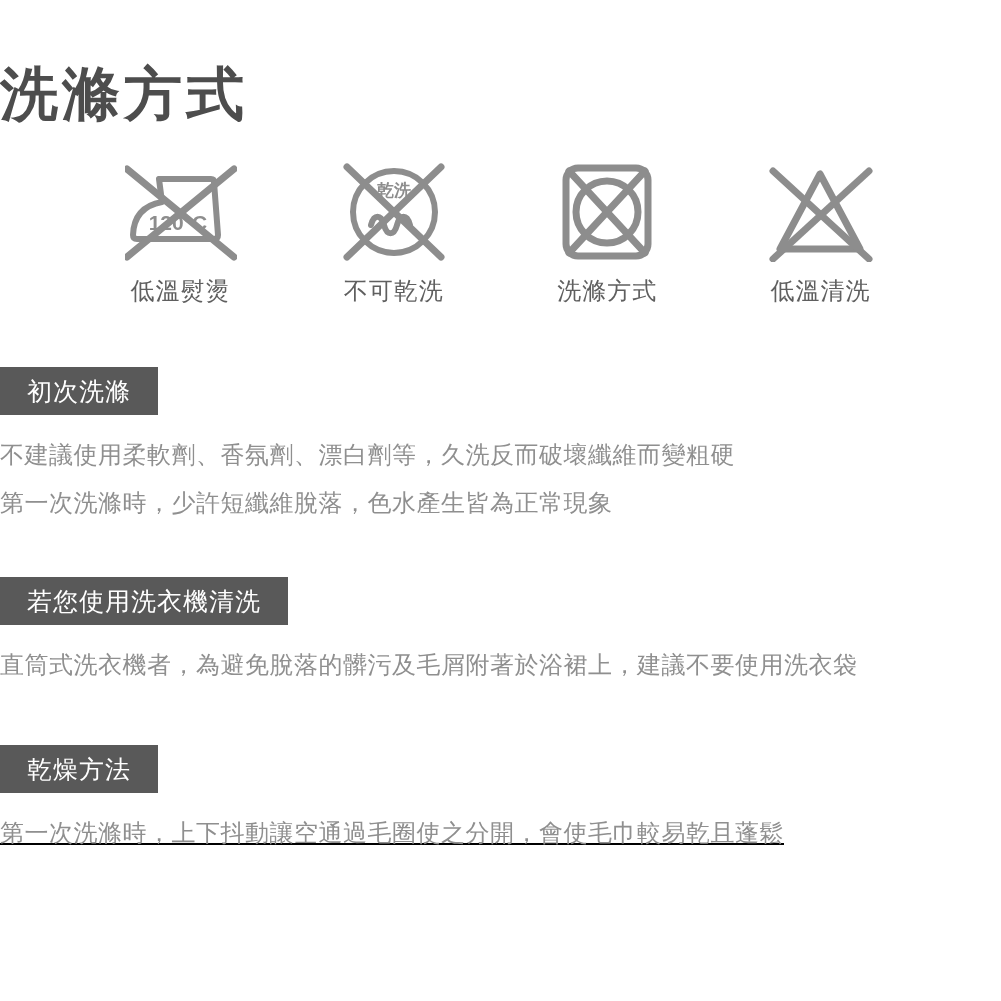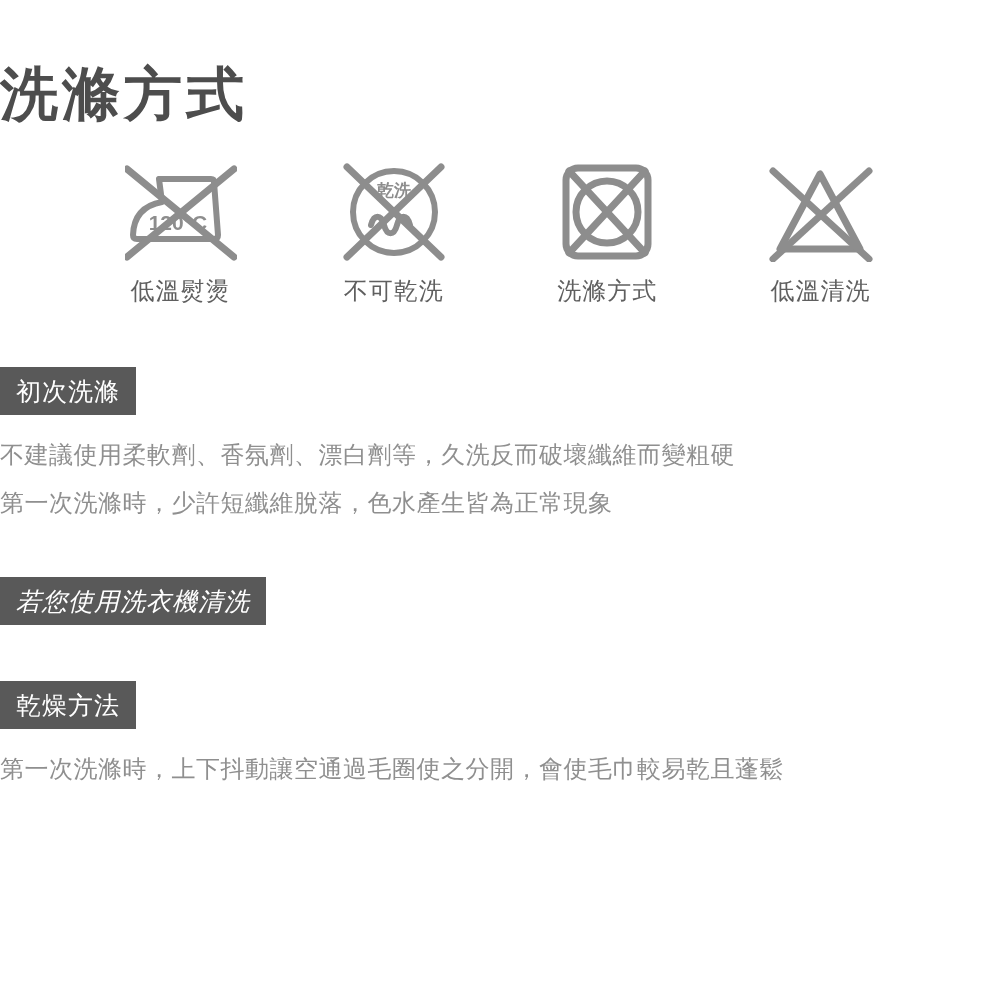--- a/index.html
+++ b/index.html
@@ -21,24 +21,24 @@
   .icon-col svg{width:112px;height:100px;display:block;}
   .icon-col .stroke{fill:none;stroke:var(--icon);stroke-width:7;stroke-linecap:round;stroke-linejoin:round;}
   .icon-col .thin{stroke-width:6;}
   .icon-col text{fill:var(--icon);stroke:none;
     font-family:"Liberation Sans","DejaVu Sans",sans-serif;font-weight:700;}
   .icon-label{margin-top:13px;font-size:24px;color:var(--icon-label);letter-spacing:1px;}
 
   
   .section{margin-top:0;}
   .sec-1{margin-top:60px;}
-  .sec-2{margin-top:50px;font-style:italic;}
-  .sec-3{margin-top:56px;}
+  .sec-2{margin-top:50px;}
+  .sec-3{margin-top:56px;text-decoration:underline;}
   .sec-header{display:inline-block;background:var(--header-bg);color:var(--header-text);
-    font-size:25px;letter-spacing:1px;padding:9px 16px;line-height:30px;}
+    font-size:25px;letter-spacing:1px;padding:9px 27px;line-height:30px;}
   .sec-body{margin-top:16px;}
   .line{font-size:24px;color:var(--body-text);line-height:48px;letter-spacing:0.5px;}
 </style>
 </head>
 <body>
 
 <div class="page">
 
   <h1 class="title">洗滌方式</h1>
 
@@ -91,20 +91,21 @@
     <div class="sec-header">初次洗滌</div>
     <div class="sec-body">
       <p class="line">不建議使用柔軟劑、香氛劑、漂白劑等，久洗反而破壞纖維而變粗硬</p>
       <p class="line">第一次洗滌時，少許短纖維脫落，色水產生皆為正常現象</p>
     </div>
   </section>
 
   <section class="section sec-2">
     <div class="sec-header">若您使用洗衣機清洗</div>
     <div class="sec-body">
+      <p class="line">直筒式洗衣機者，為避免脫落的髒污及毛屑附著於浴裙上，建議不要使用洗衣袋</p>
     </div>
   </section>
 
   <section class="section sec-3">
     <div class="sec-header">乾燥方法</div>
     <div class="sec-body">
       <p class="line">第一次洗滌時，上下抖動讓空通過毛圈使之分開，會使毛巾較易乾且蓬鬆</p>
     </div>
   </section>
 

